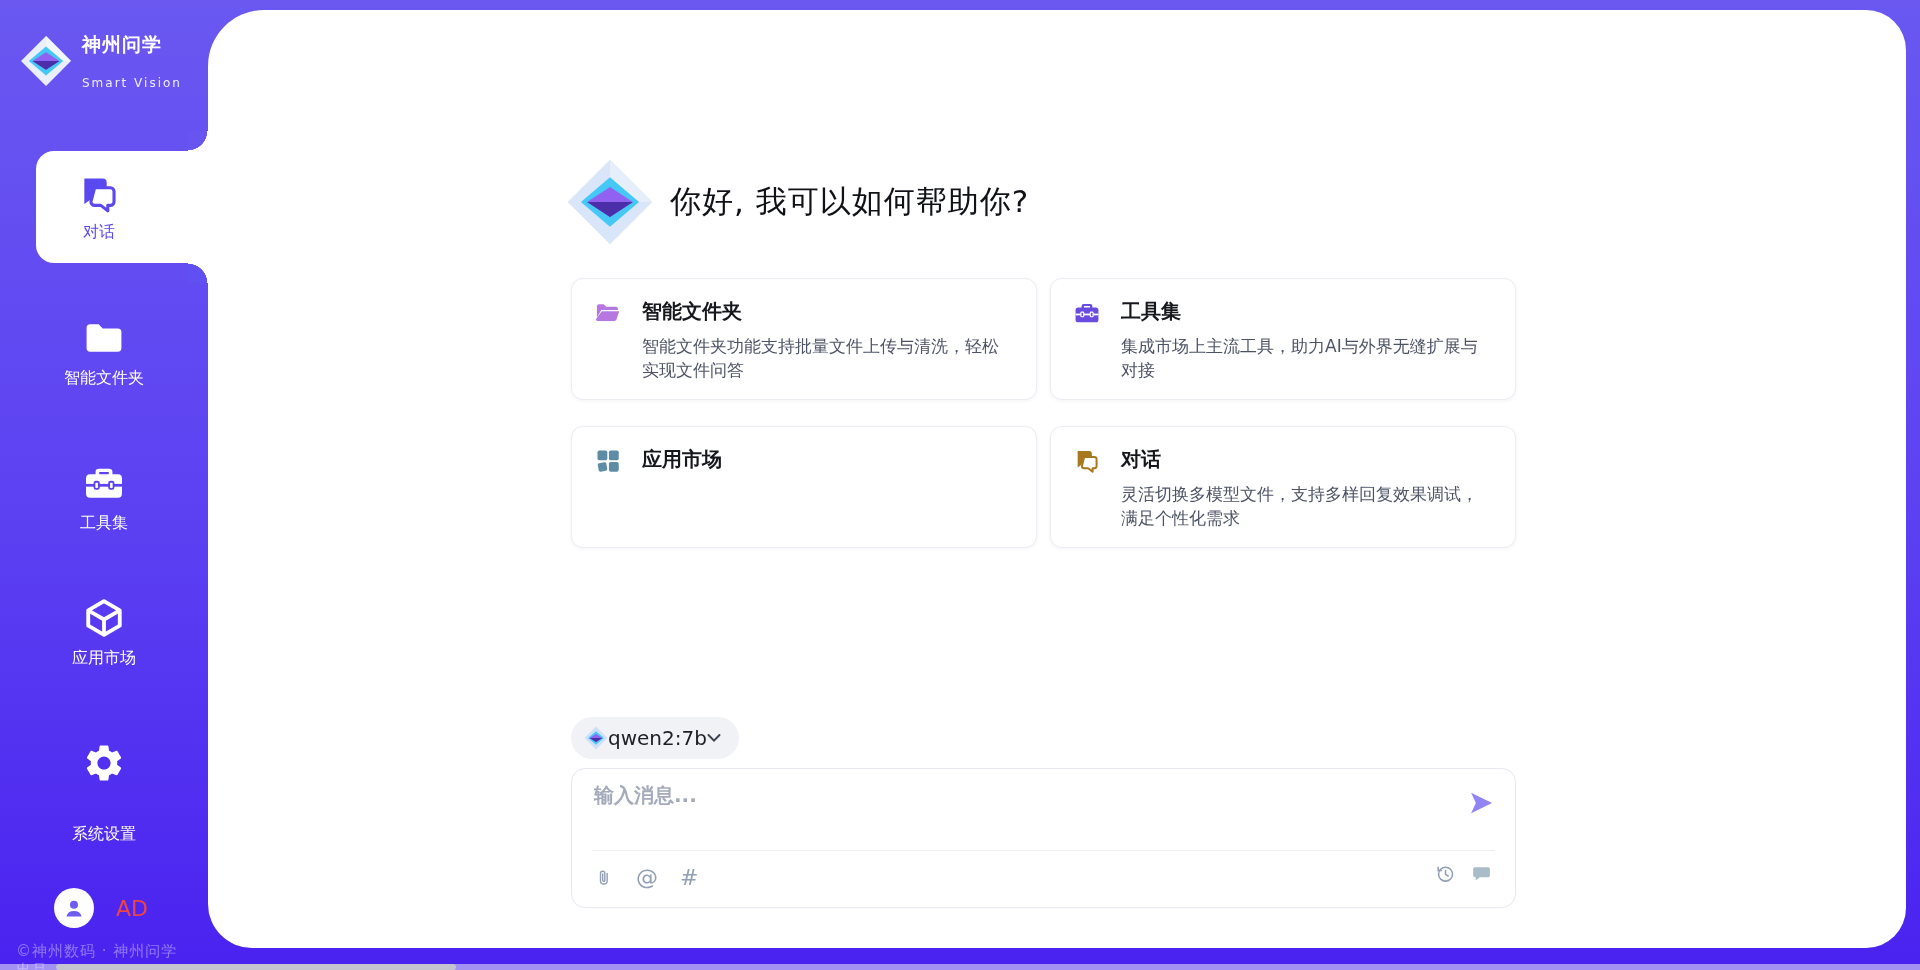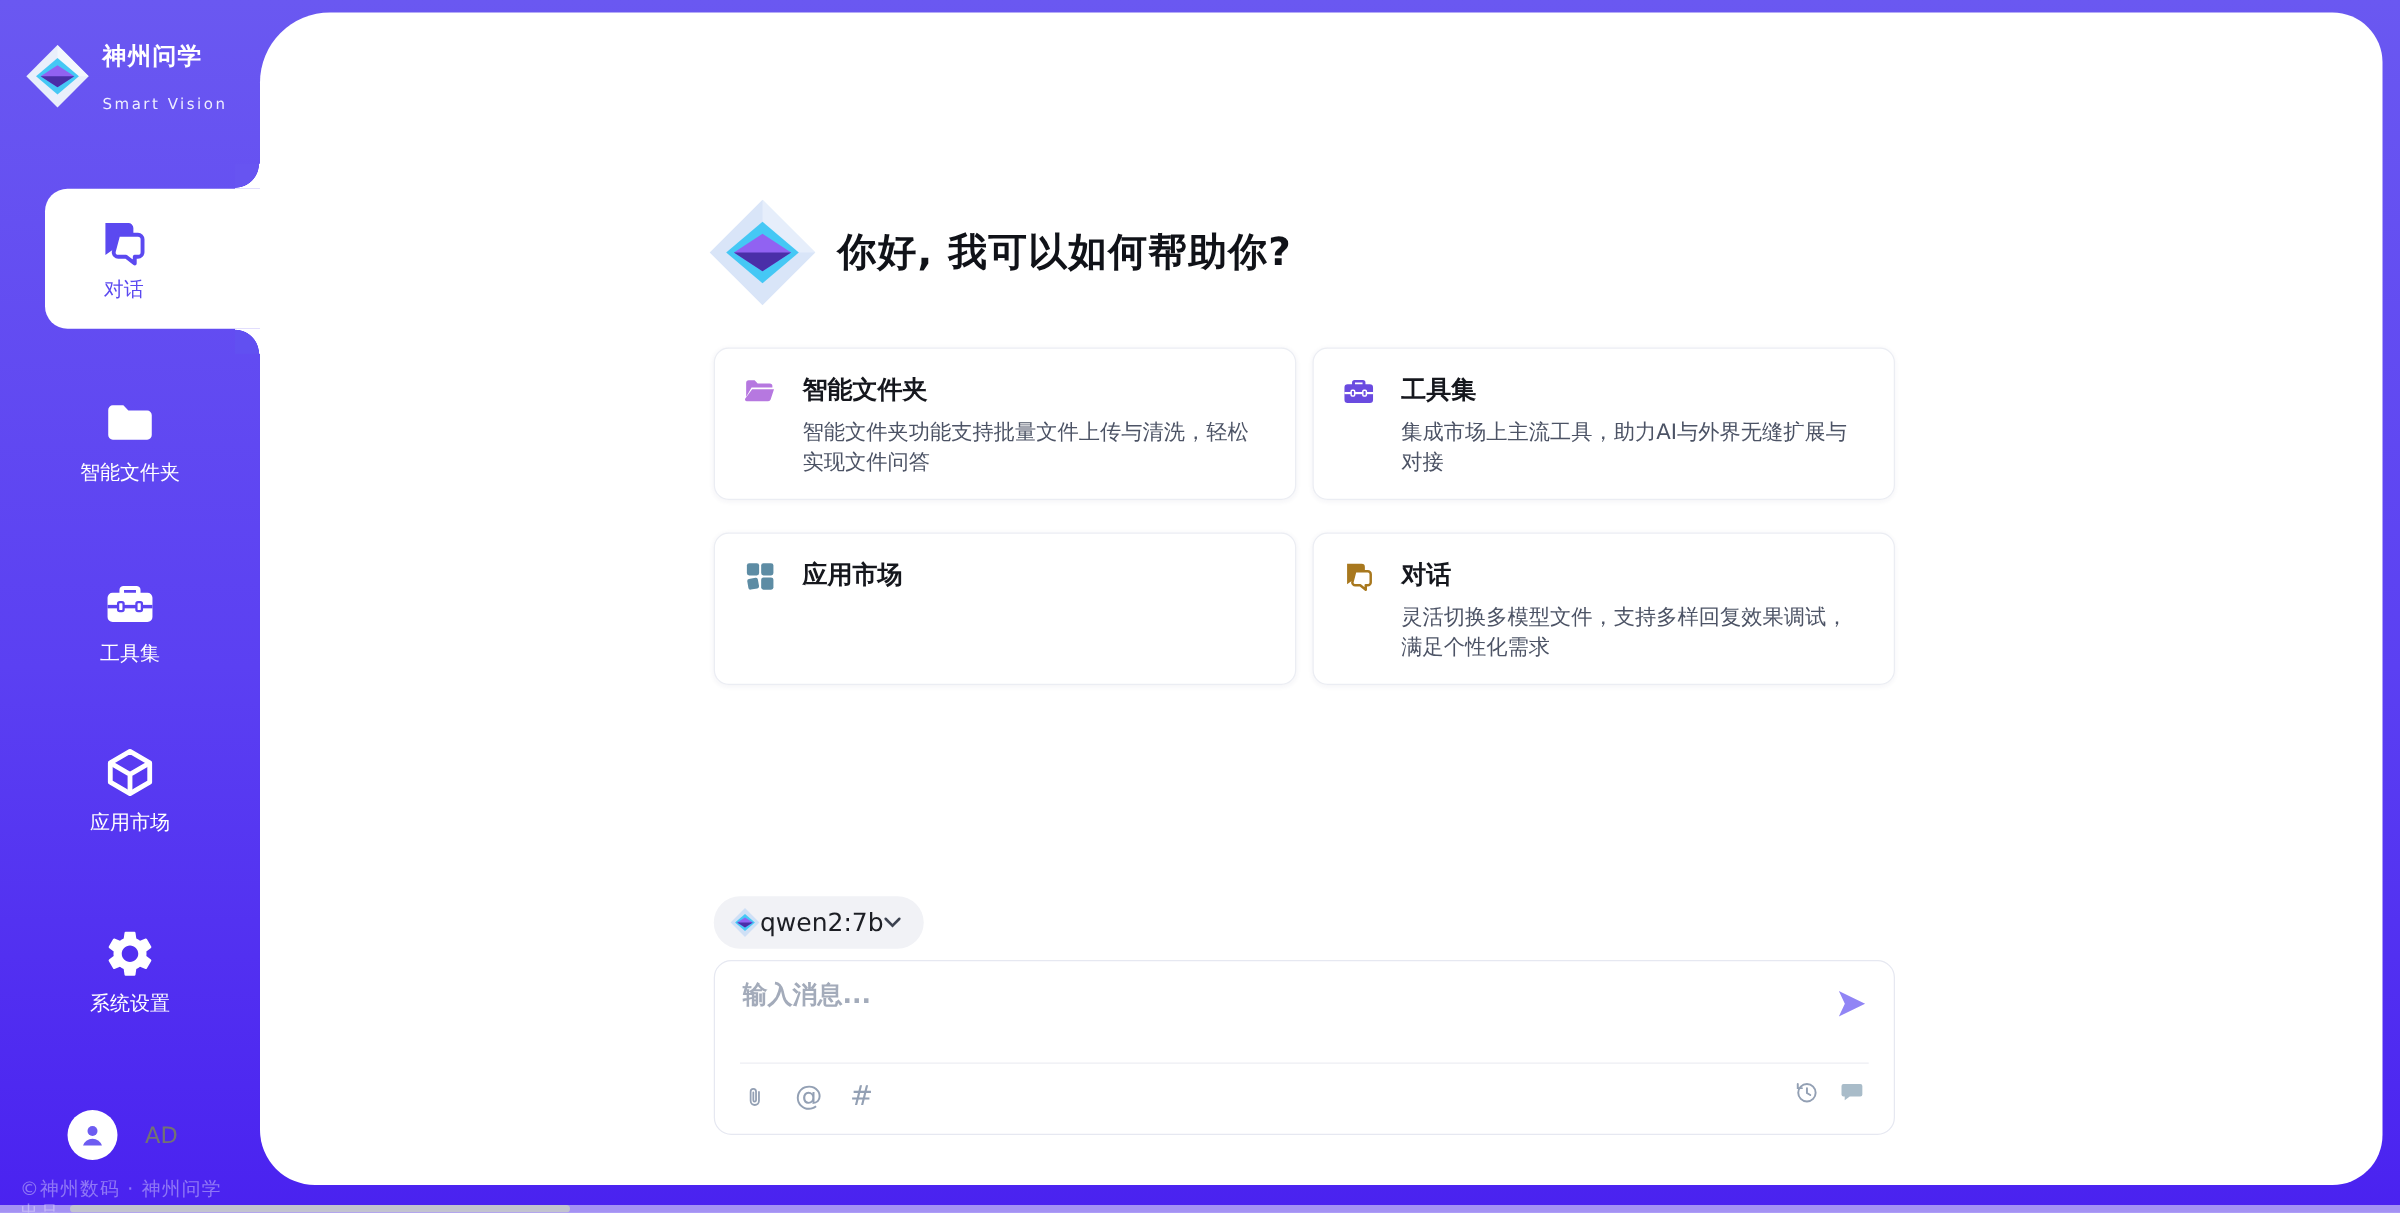--- a/index.html
+++ b/index.html
@@ -27,35 +27,35 @@
                 background:#fff; border-radius:18px 0 0 18px; display:flex; flex-direction:column;
                 align-items:center; justify-content:center; padding-right:46px; cursor:pointer; z-index:3; }
   .active-tab .nav-label { margin-top:6px; font-size:16px; color:#5b49f0; font-weight:500; }
   .fillet { position:absolute; left:188px; width:20px; height:20px; z-index:3; }
   .fillet.top { top:115px; background:radial-gradient(circle at 0 0,#6754f1 0 19px,#fff 19.5px); }
   .fillet.bottom { top:247px; background:radial-gradient(circle at 0 100%,#6150f1 0 19px,#fff 19.5px); }
 
   .item-folder  { top:300px; }
   .item-tools   { top:445px; }
   .item-market  { top:580px; }
-  .item-settings{ top:725px; }
+  .item-settings{ top:725px;gap:31px; }
 
   .user-row { position:absolute; left:54px; top:872px; display:flex; align-items:center; gap:22px; cursor:pointer; }
   .avatar { width:40px; height:40px; border-radius:50%; background:#fff; display:flex;
             align-items:center; justify-content:center; }
-  .user-name { font-size:18px; color:#737373; }
+  .user-name { font-size:22px; color:#ef4444; }
   .copyright { position:absolute; left:16px; top:926px; font-size:15px; color:rgba(255,255,255,0.38); letter-spacing:1px; }
 
   
   .panel { position:absolute; left:208px; top:10px; width:1698px; height:938px; background:#fff;
            border-radius:56px 40px 40px 44px; z-index:2; }
 
   .greeting { position:absolute; left:358px; top:148px; display:flex; align-items:center; gap:16px; }
   .greeting-logo { width:88px; height:88px; }
-  .greeting-text { font-size:31px; font-weight:700; color:#101218; letter-spacing:1px; }
+  .greeting-text { font-size:31px; font-weight:400; color:#101218; letter-spacing:1px; }
 
   .cards { position:absolute; left:363px; top:268px; width:945px; display:grid;
            grid-template-columns:466px 466px; column-gap:13px; row-gap:26px; }
   .card { height:122px; background:#fff; border:1px solid #ebedf3; border-radius:12px;
           box-shadow:0 1px 4px rgba(30,40,90,0.05); padding:19px 24px 0 22px; cursor:pointer; }
   .card-row { display:flex; }
   .card-icon { width:28px; height:28px; flex:none; margin-top:1px; }
   .card-body { margin-left:20px; }
   .card-title { font-size:20px; font-weight:700; color:#15171d; margin-bottom:9px; }
   .card-desc { font-size:17px; line-height:24px; color:#4c5365; }

